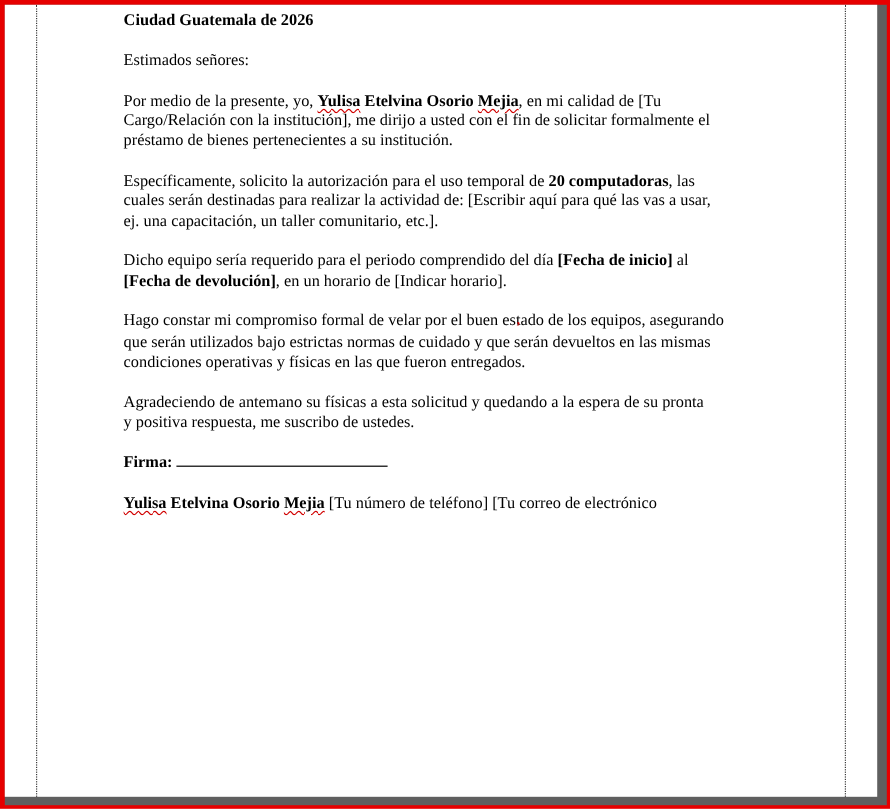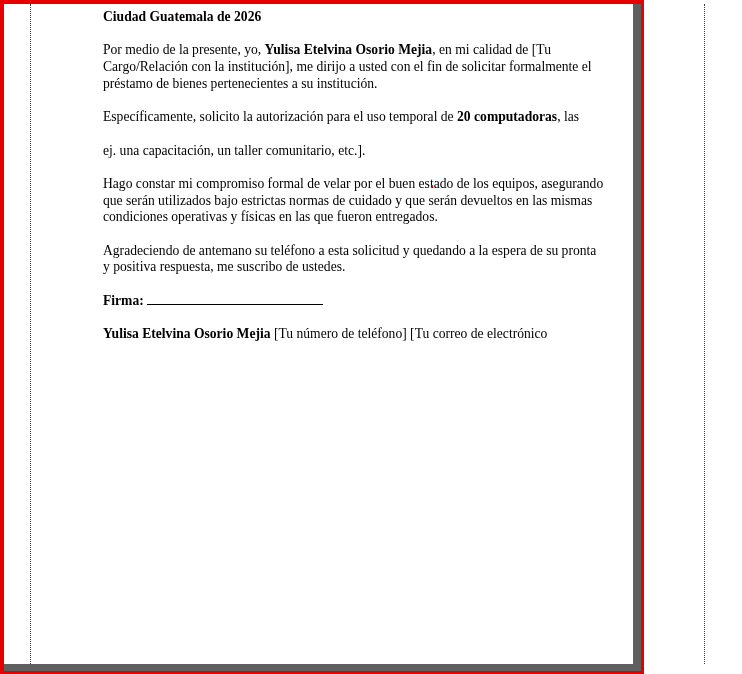--- a/index.html
+++ b/index.html
@@ -1,33 +1,34 @@
 <!DOCTYPE html>
 <html><head>
 <meta charset="utf-8">
 <style>
   html,body{margin:0;padding:0;}
   body{
     width:742px;height:674px;overflow:hidden;position:relative;
     font-family:"Liberation Serif", serif; background:#fff;
   }
-  .frame{position:absolute;left:0;top:0;width:596px;height:674px;padding-left:48px;}
+  .frame{position:absolute;left:0;top:0;width:742px;height:674px;}
   .canvas{position:absolute;left:4px;top:4px;right:3px;bottom:3px;}
   .page{position:absolute;left:0;top:0;right:8px;bottom:7px;background:#ffffff;}
   .boundary{position:absolute;top:0;bottom:0;width:0;border-left:1px dotted #3a3a3a;}
   .b-left{left:26px;}
   .b-right{left:700px;}
   .doc{
     position:absolute;left:99px;top:5px;width:556px;
     font-size:13.6px;line-height:16.7px;color:#000;
   }
   .doc p{margin:16.7px 0 0 0;padding:0;}
   .doc p:first-child{margin-top:0;}
   .b{font-weight:bold;}
   .sq{
+    text-decoration:underline;
     text-decoration-style:wavy;
     text-decoration-thickness:1px;
     text-underline-offset:2px;
   }
   .blank-line{
     display:inline-block;height:11px;vertical-align:baseline;
     border-bottom:1.7px solid #000;
   }
   .redmark{
     display:inline-block;width:0;overflow:visible;
@@ -38,22 +39,24 @@
 </head>
 <body>
 
 <div class="frame" style="background: rgb(230, 0, 0);">
   <div class="canvas" style="background: rgb(95, 95, 95);">
     <div class="page">
       <div class="boundary b-left"></div>
       <div class="boundary b-right"></div>
       <div class="doc" id="doc-body">
           <p><span class="b">Ciudad Guatemala de 2026</span></p>
+          <p><span class="">Estimados señores:</span></p>
           <p><span class="">Por medio de la presente, yo, </span><span class="b sq" style="text-decoration-color: rgb(208, 0, 0);">Yulisa</span><span class="b"> Etelvina Osorio </span><span class="b sq" style="text-decoration-color: rgb(208, 0, 0);">Mejia</span><span class="">, en mi calidad de [Tu</span><br><span class="">Cargo/Relación con la institución], me dirijo a usted con el fin de solicitar formalmente el</span><br><span class="">préstamo de bienes pertenecientes a su institución.</span></p>
-          <p><span class="">Específicamente, solicito la autorización para el uso temporal de </span><span class="b">20 computadoras</span><span class="">, las</span><br><br><span class="">ej. una capacitación, un taller comunitario, etc.].</span></p>
+          <p><span class="">Específicamente, solicito la autorización para el uso temporal de </span><span class="b">20 computadoras</span><span class="">, las</span><br><span class="">cuales serán destinadas para realizar la actividad de: [Escribir aquí para qué las vas a usar,</span><br><span class="">ej. una capacitación, un taller comunitario, etc.].</span></p>
+          <p><span class="">Dicho equipo sería requerido para el periodo comprendido del día </span><span class="b">[Fecha de inicio]</span><span class=""> al</span><br><span class="b">[Fecha de devolución]</span><span class="">, en un horario de [Indicar horario].</span></p>
           <p><span class="">Hago constar mi compromiso formal de velar por el buen est</span><span class="redmark" style="color: rgb(208, 0, 0);">,</span><span class="">ado de los equipos, asegurando</span><br><span class="">que serán utilizados bajo estrictas normas de cuidado y que serán devueltos en las mismas</span><br><span class="">condiciones operativas y físicas en las que fueron entregados.</span></p>
-          <p><span class="">Agradeciendo de antemano su teléfono a esta solicitud y quedando a la espera de su pronta</span><br><span class="">y positiva respuesta, me suscribo de ustedes.</span></p>
+          <p><span class="">Agradeciendo de antemano su físicas a esta solicitud y quedando a la espera de su pronta</span><br><span class="">y positiva respuesta, me suscribo de ustedes.</span></p>
           <p><span class="b">Firma: </span><span class="blank-line" style="width: 176px;"></span></p>
           <p><span class="b sq" style="text-decoration-color: rgb(208, 0, 0);">Yulisa</span><span class="b"> Etelvina Osorio </span><span class="b sq" style="text-decoration-color: rgb(208, 0, 0);">Mejia</span><span class=""> [Tu número de teléfono] [Tu correo de electrónico</span></p>
         </div>
     </div>
   </div>
 </div>
 
 </body></html>

